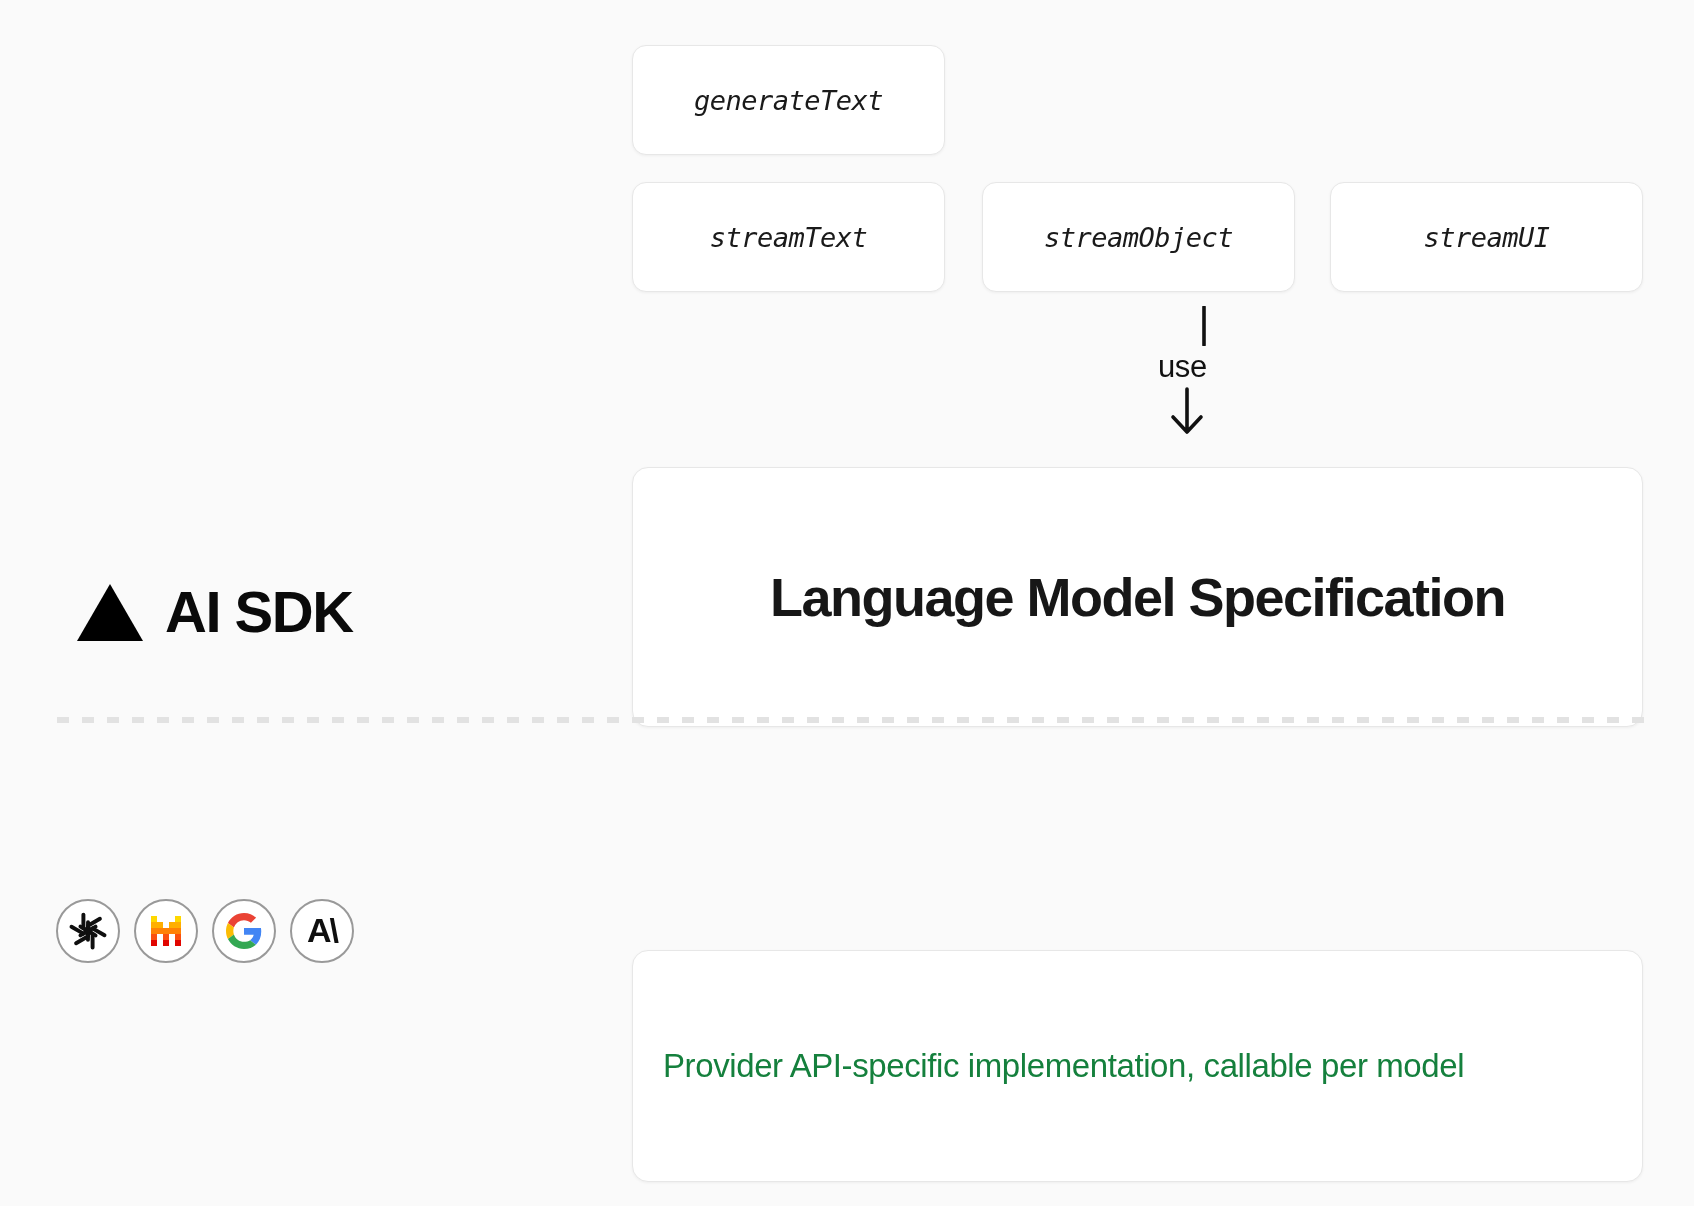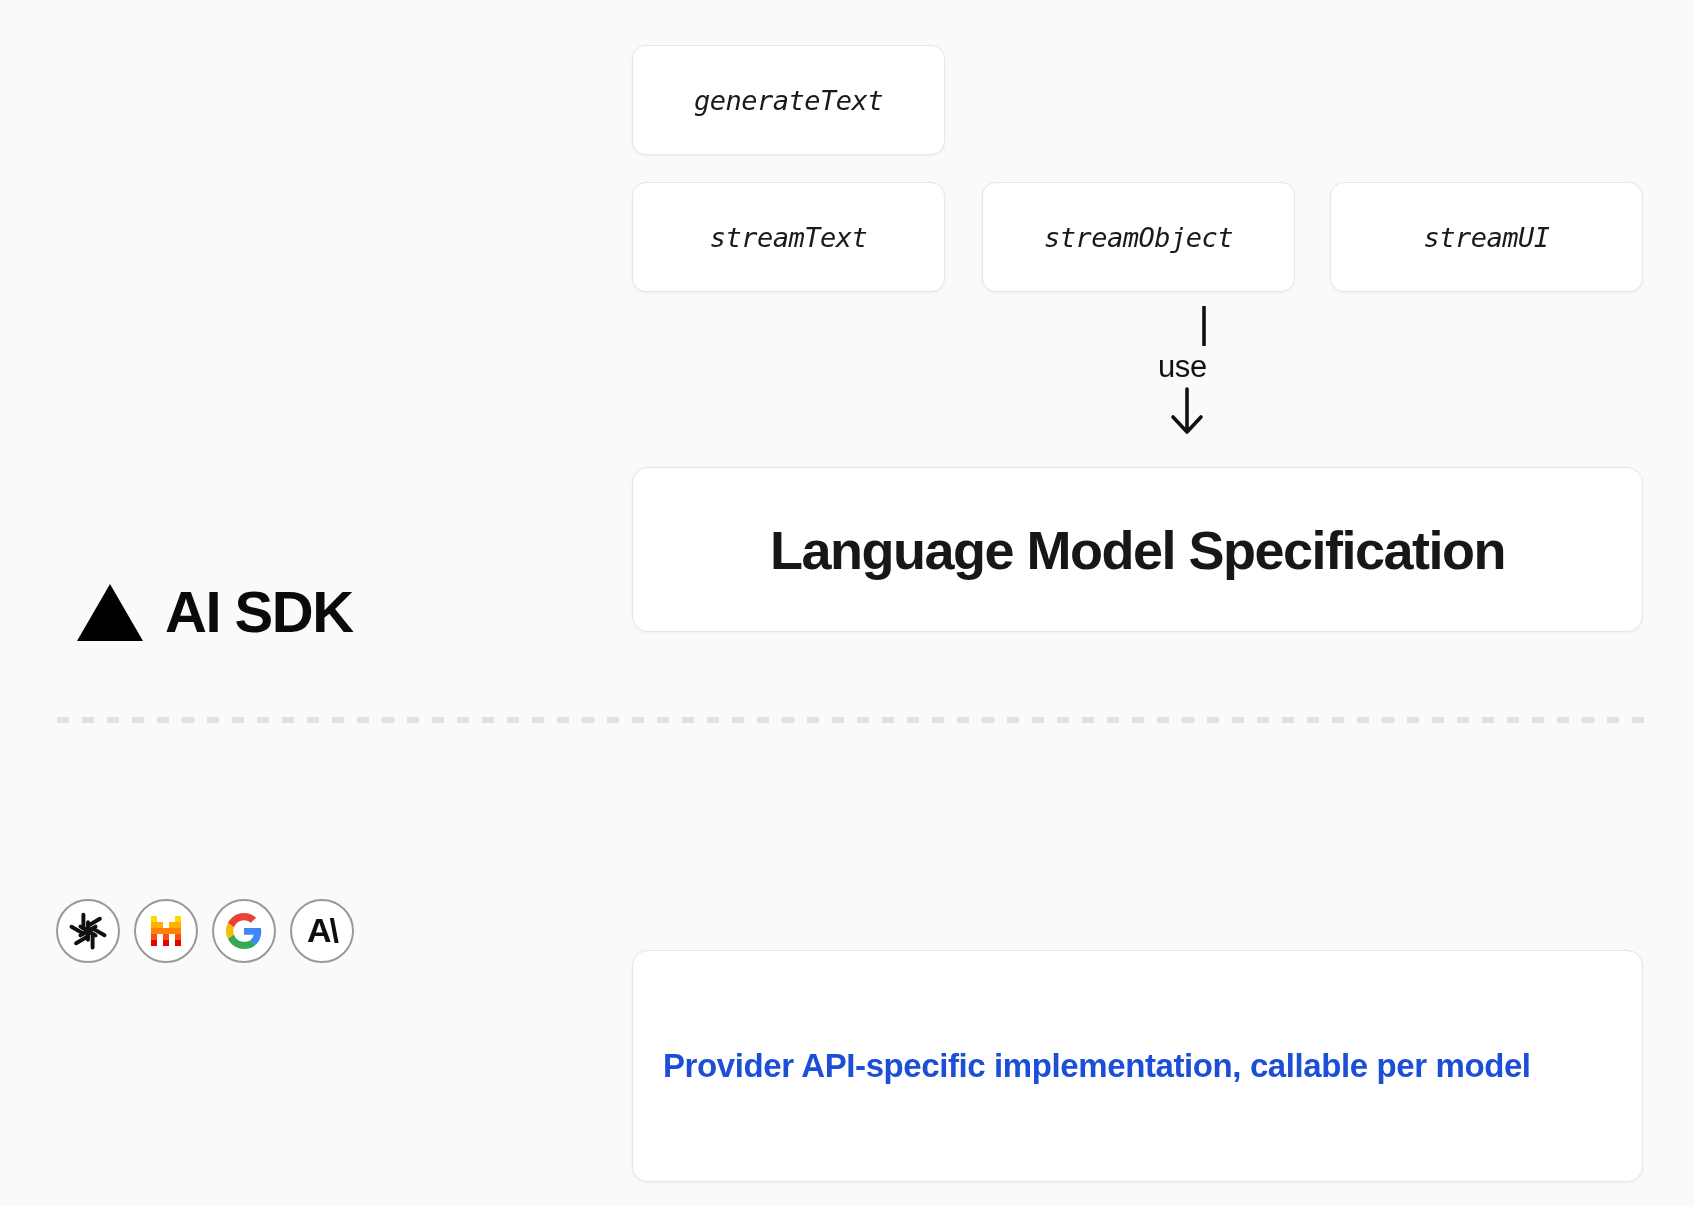--- a/index.html
+++ b/index.html
@@ -31,35 +31,35 @@
     font-size:27px;font-weight:500;
     color:#1a1a1a;
     letter-spacing:-0.5px;
     font-style:italic;
   }
   .fn-r1{top:45px;}
   .fn-r2{top:182px;}
   .col1{left:632px;} .col2{left:982px;} .col3{left:1330px;}
 
   .lms-box{
-    left:632px;top:467px;width:1011px;height:165px;
+    left:632px;top:467px;width:1011px;height:260px;
     border-radius:16px;
   }
   .lms-title{
     font-size:54px;font-weight:700;letter-spacing:-1.5px;color:#171717;
   }
   .impl-box{
     left:632px;top:950px;width:1011px;height:232px;
     border-radius:16px;
     justify-content:flex-start;
     padding:0 36px 0 30px;
   }
   .impl-text{
-    font-size:33px;font-weight:700;line-height:50px;
-    letter-spacing:-0.4px;color:#1d4ed8;
+    font-size:33px;font-weight:400;line-height:50px;
+    letter-spacing:-0.4px;color:#15803d;
   }
 
   
   .arrow-group{
     position:absolute;width:140px;
     display:flex;flex-direction:column;align-items:flex-end;
   }
   .use-group{left:1067px;top:306px;}
   .implement-group{left:1048px;top:786px;}
   .arrow-label{

